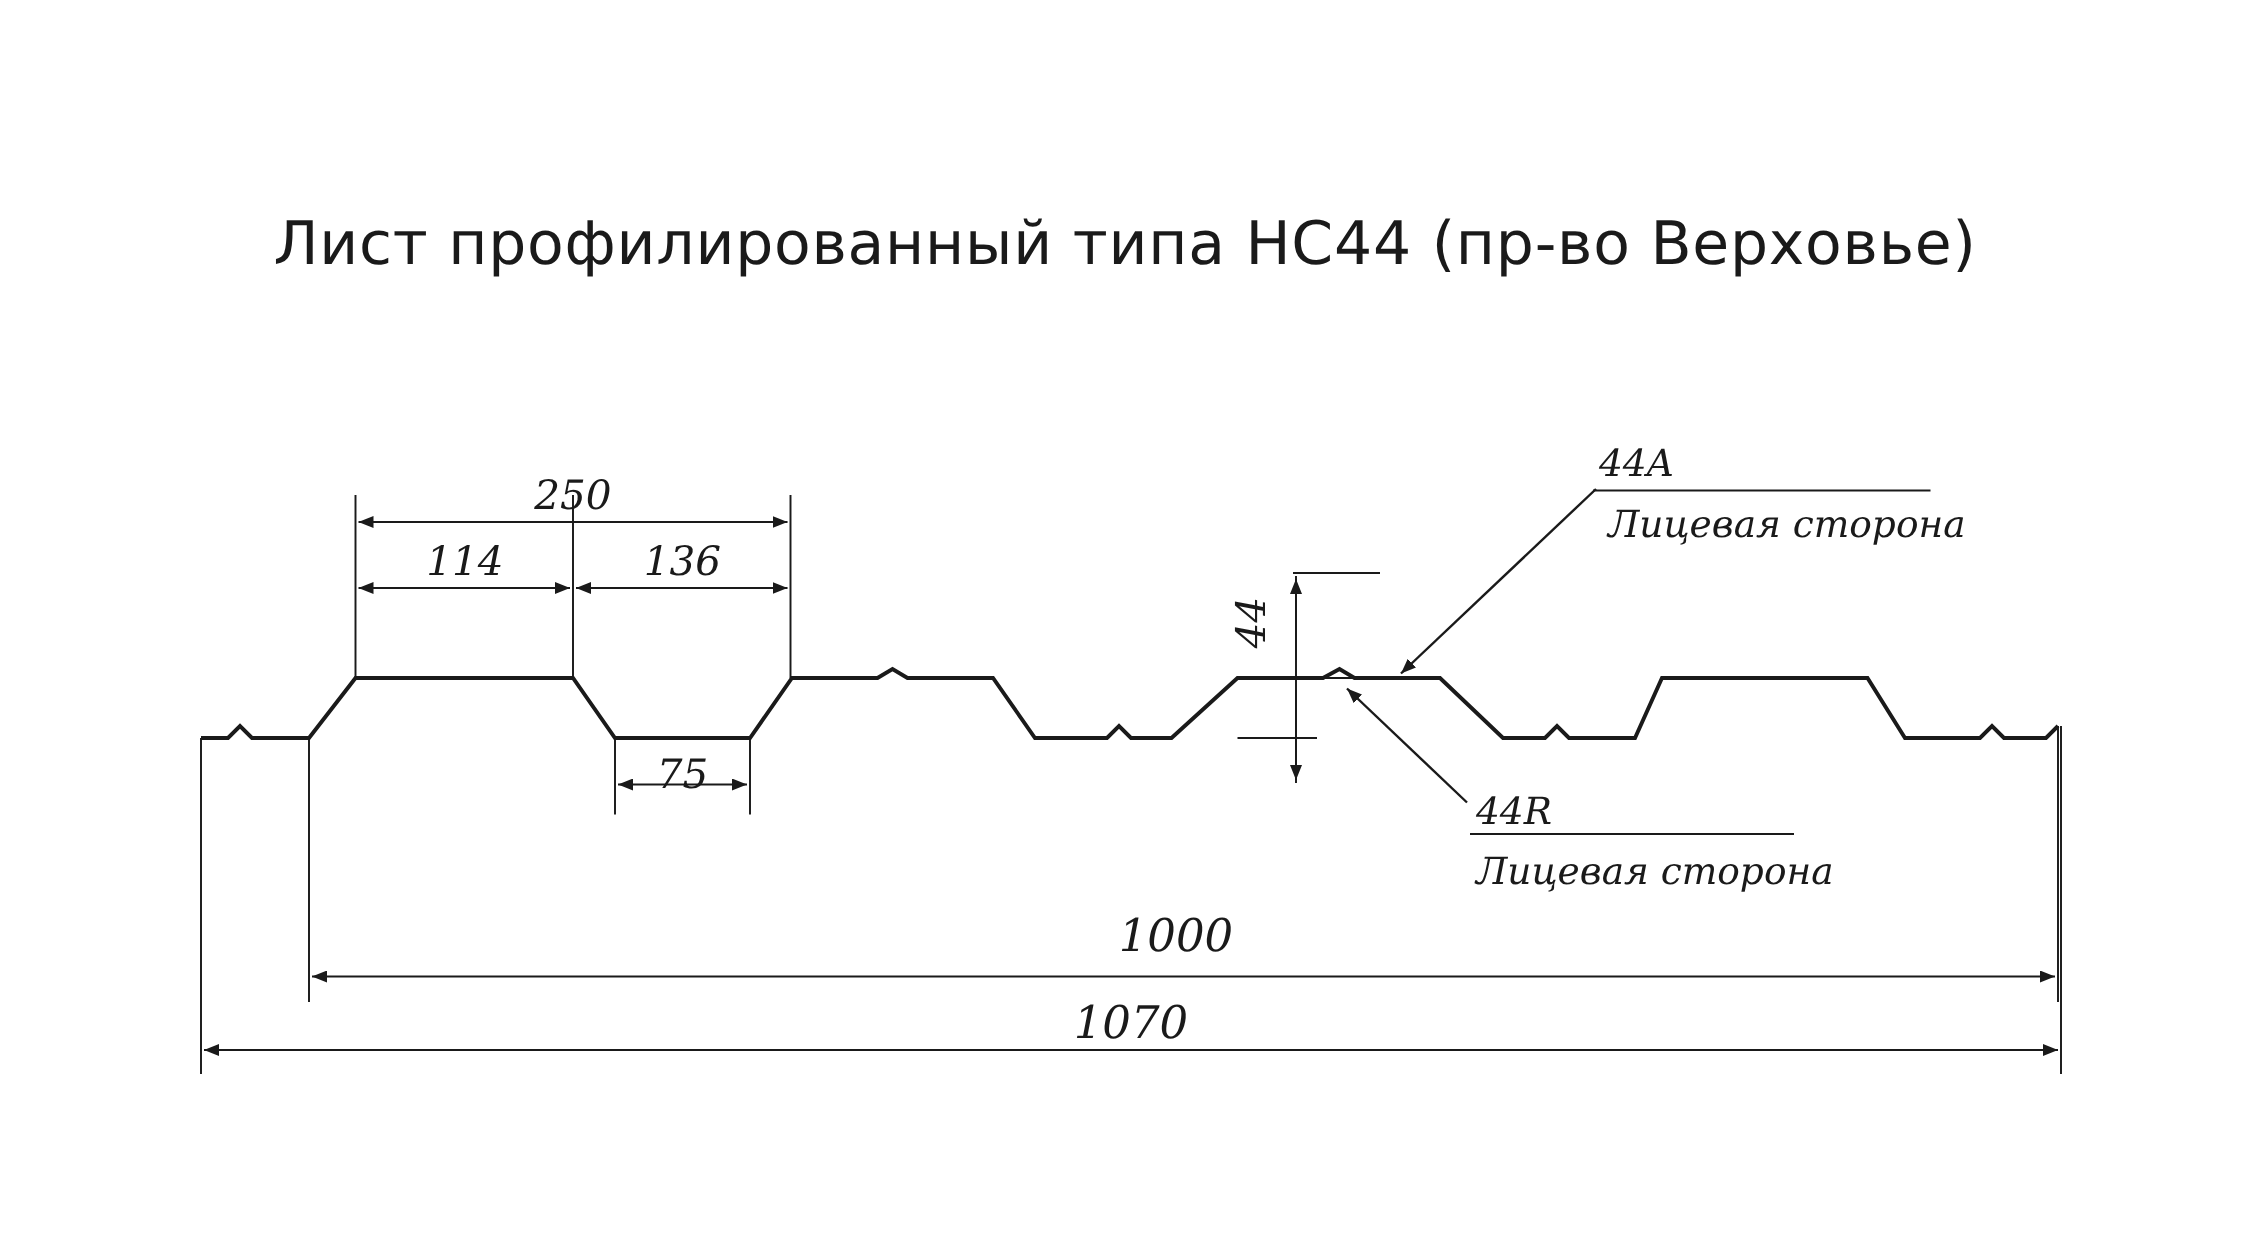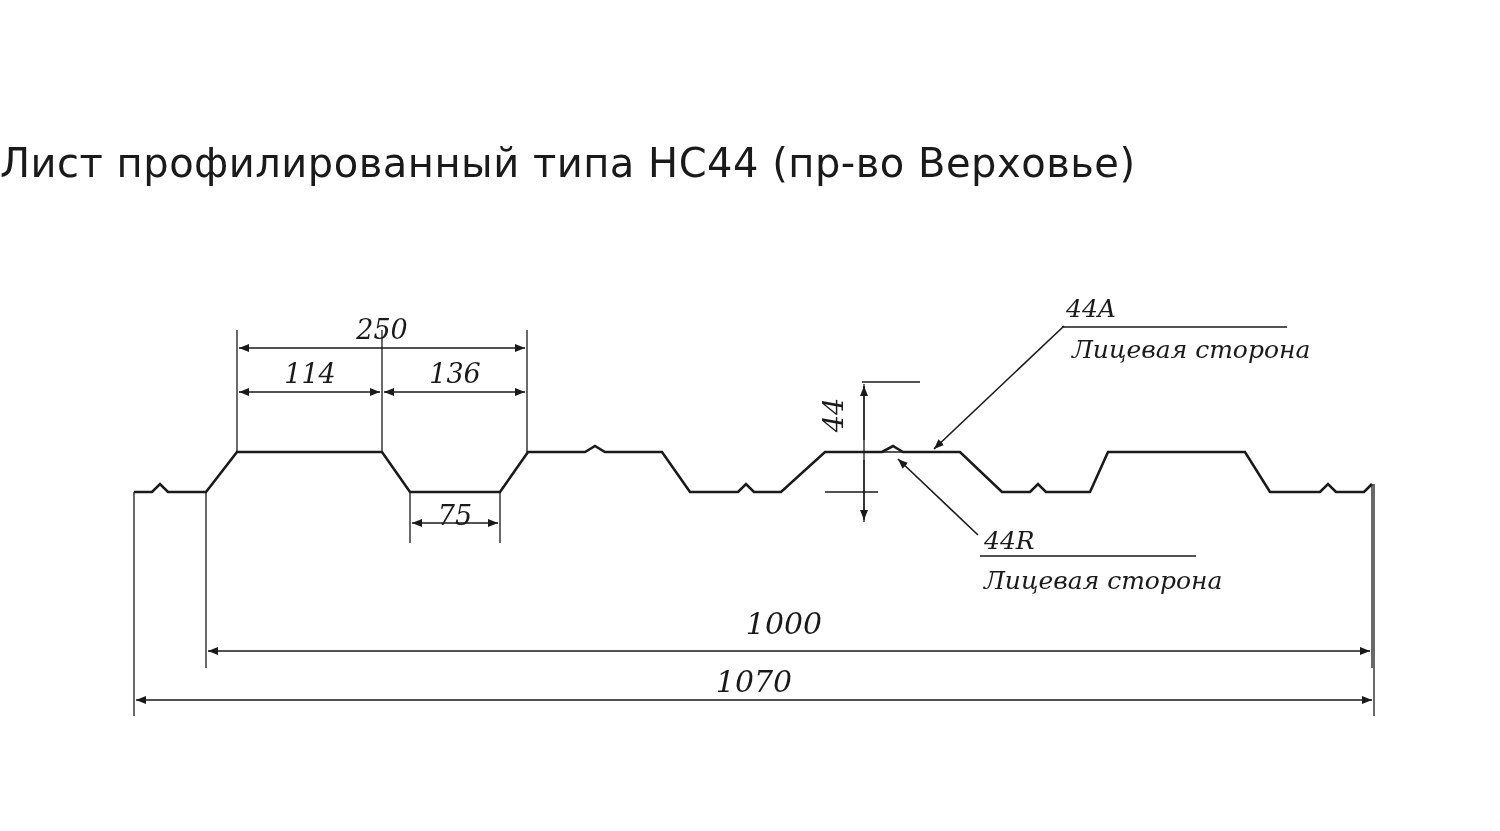--- a/index.html
+++ b/index.html
@@ -13,20 +13,21 @@
     height: 831px;
     background: #ffffff;
     overflow: hidden;
     font-family: "DejaVu Sans", sans-serif;
   }
   #title {
     position: absolute;
     left: 0;
     top: 140px;
     width: 1500px;
+    text-align: center;
     font-family: "DejaVu Sans", sans-serif;
     font-size: 40px;
     font-weight: 400;
     letter-spacing: 0.5px;
     color: #1a1a1a;
     white-space: nowrap;
   }
   #drawing {
     position: absolute;
     left: 0;

